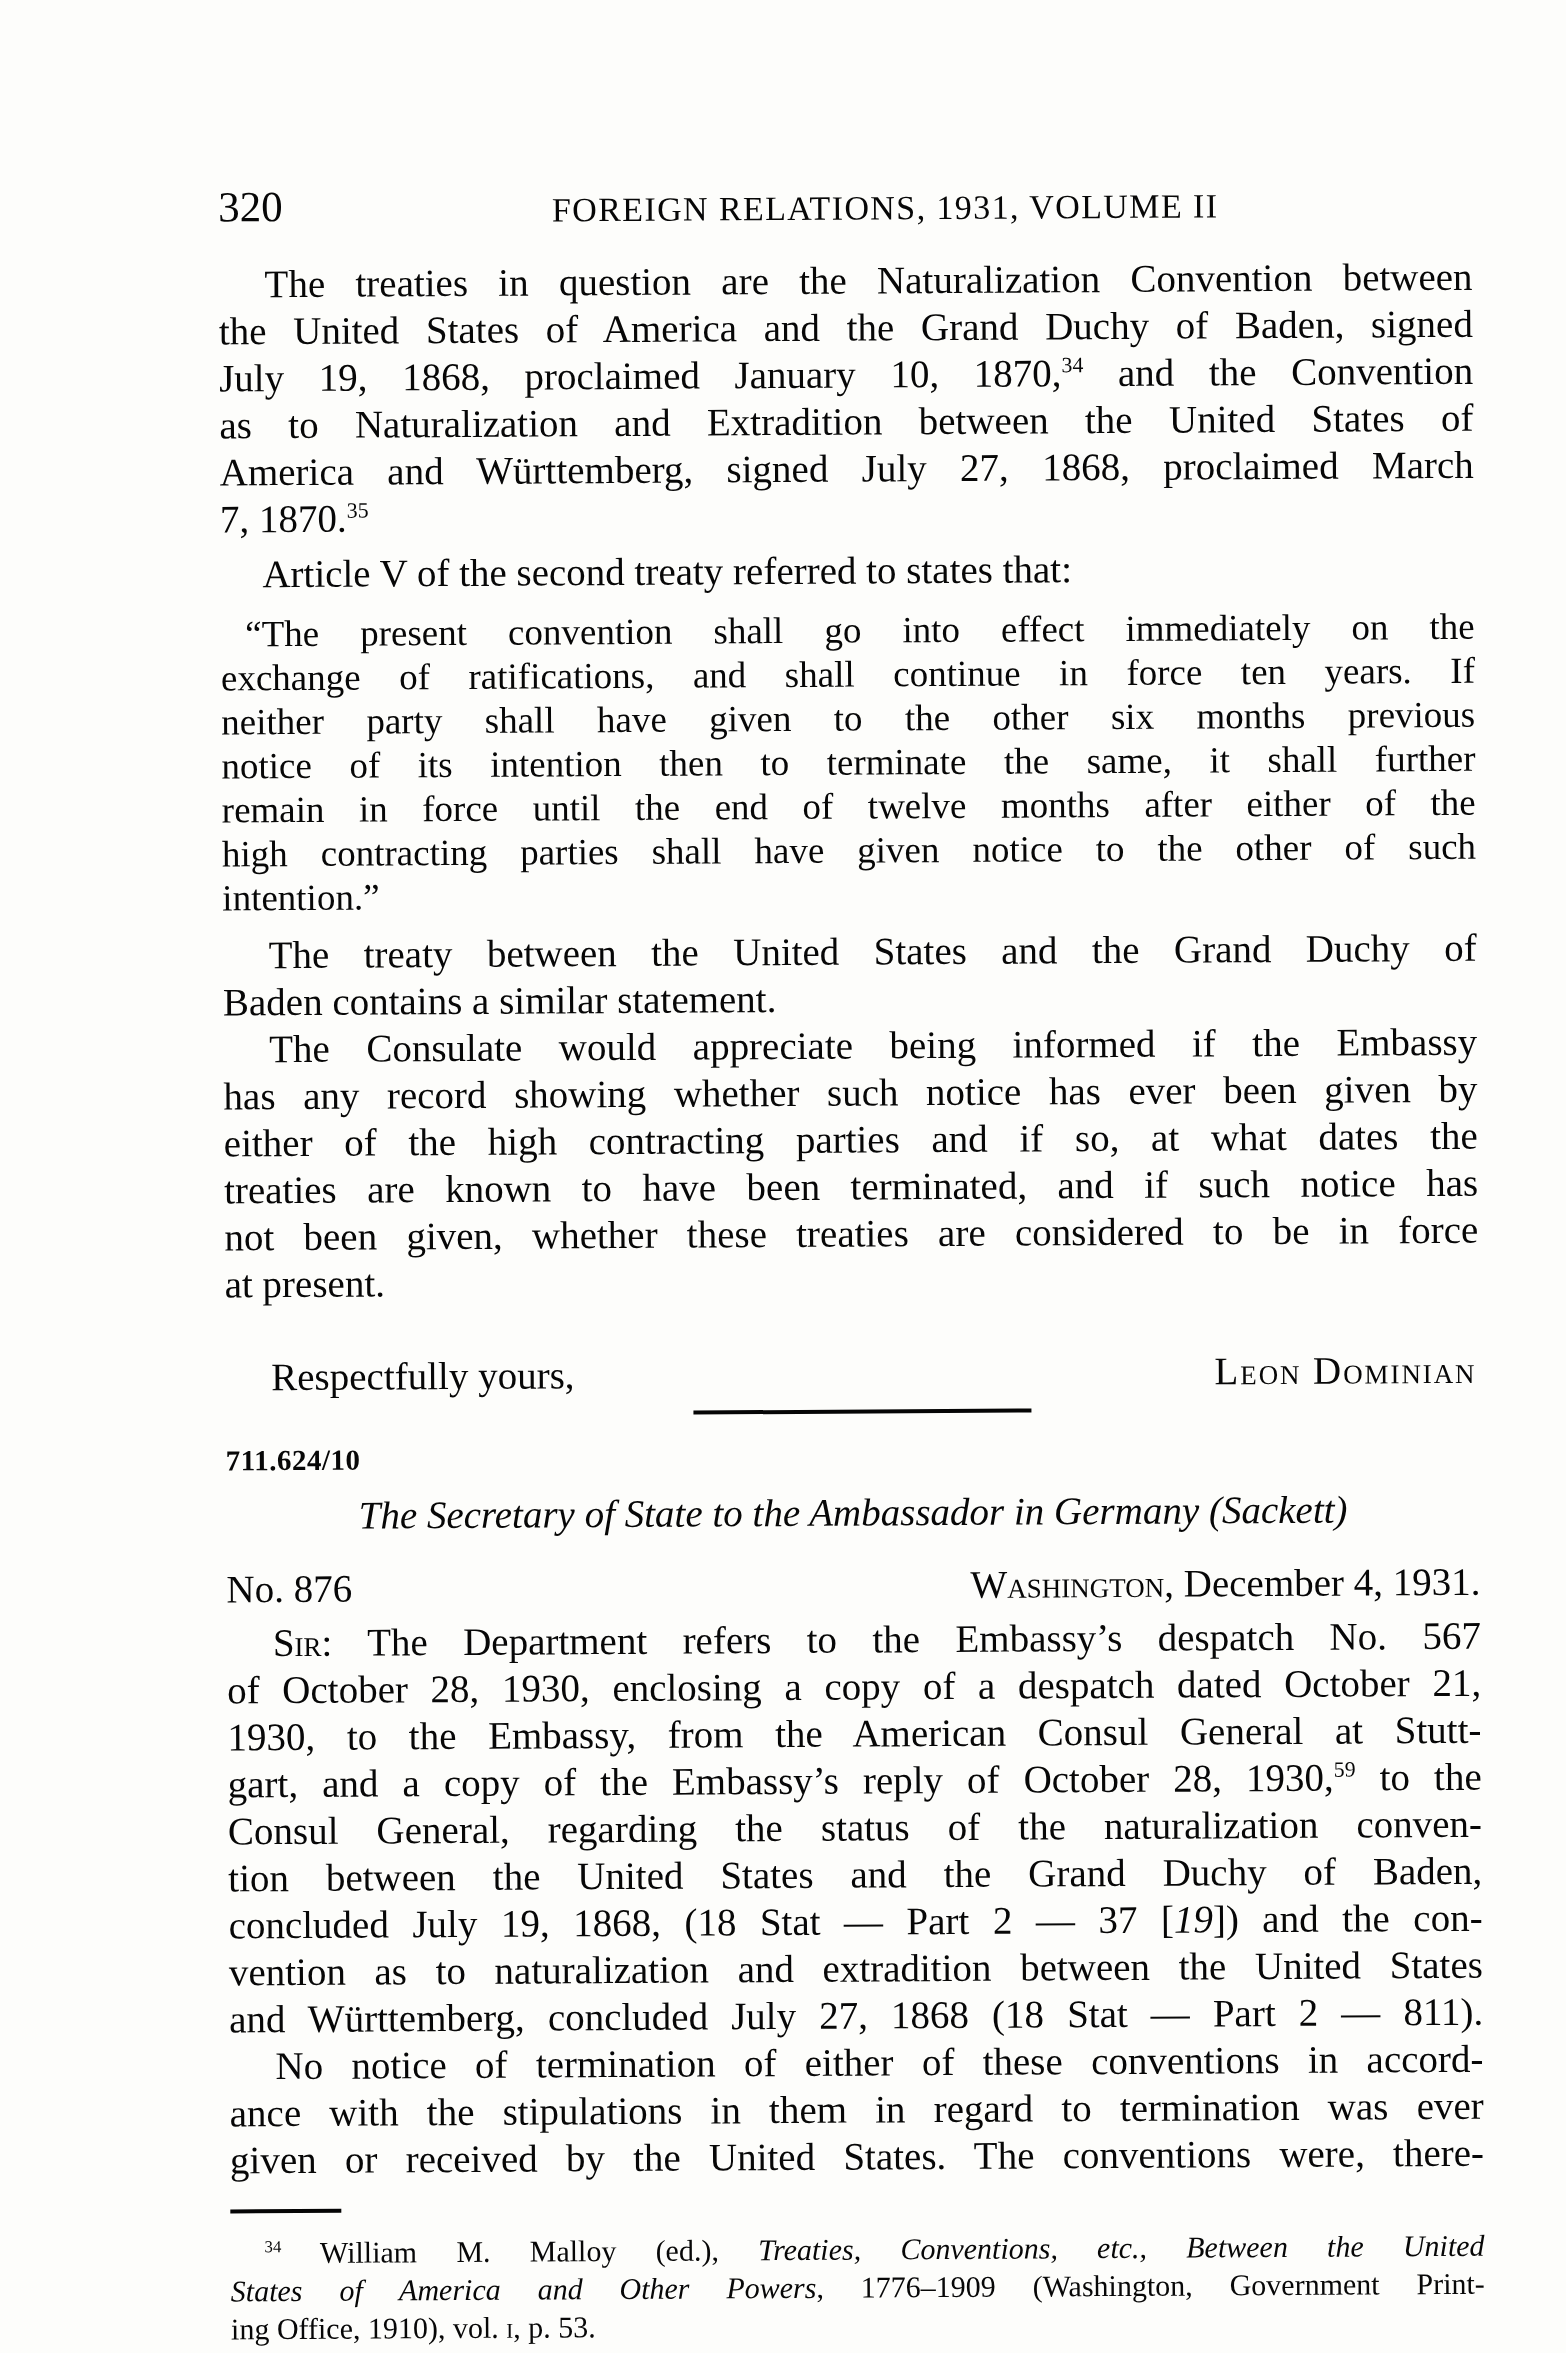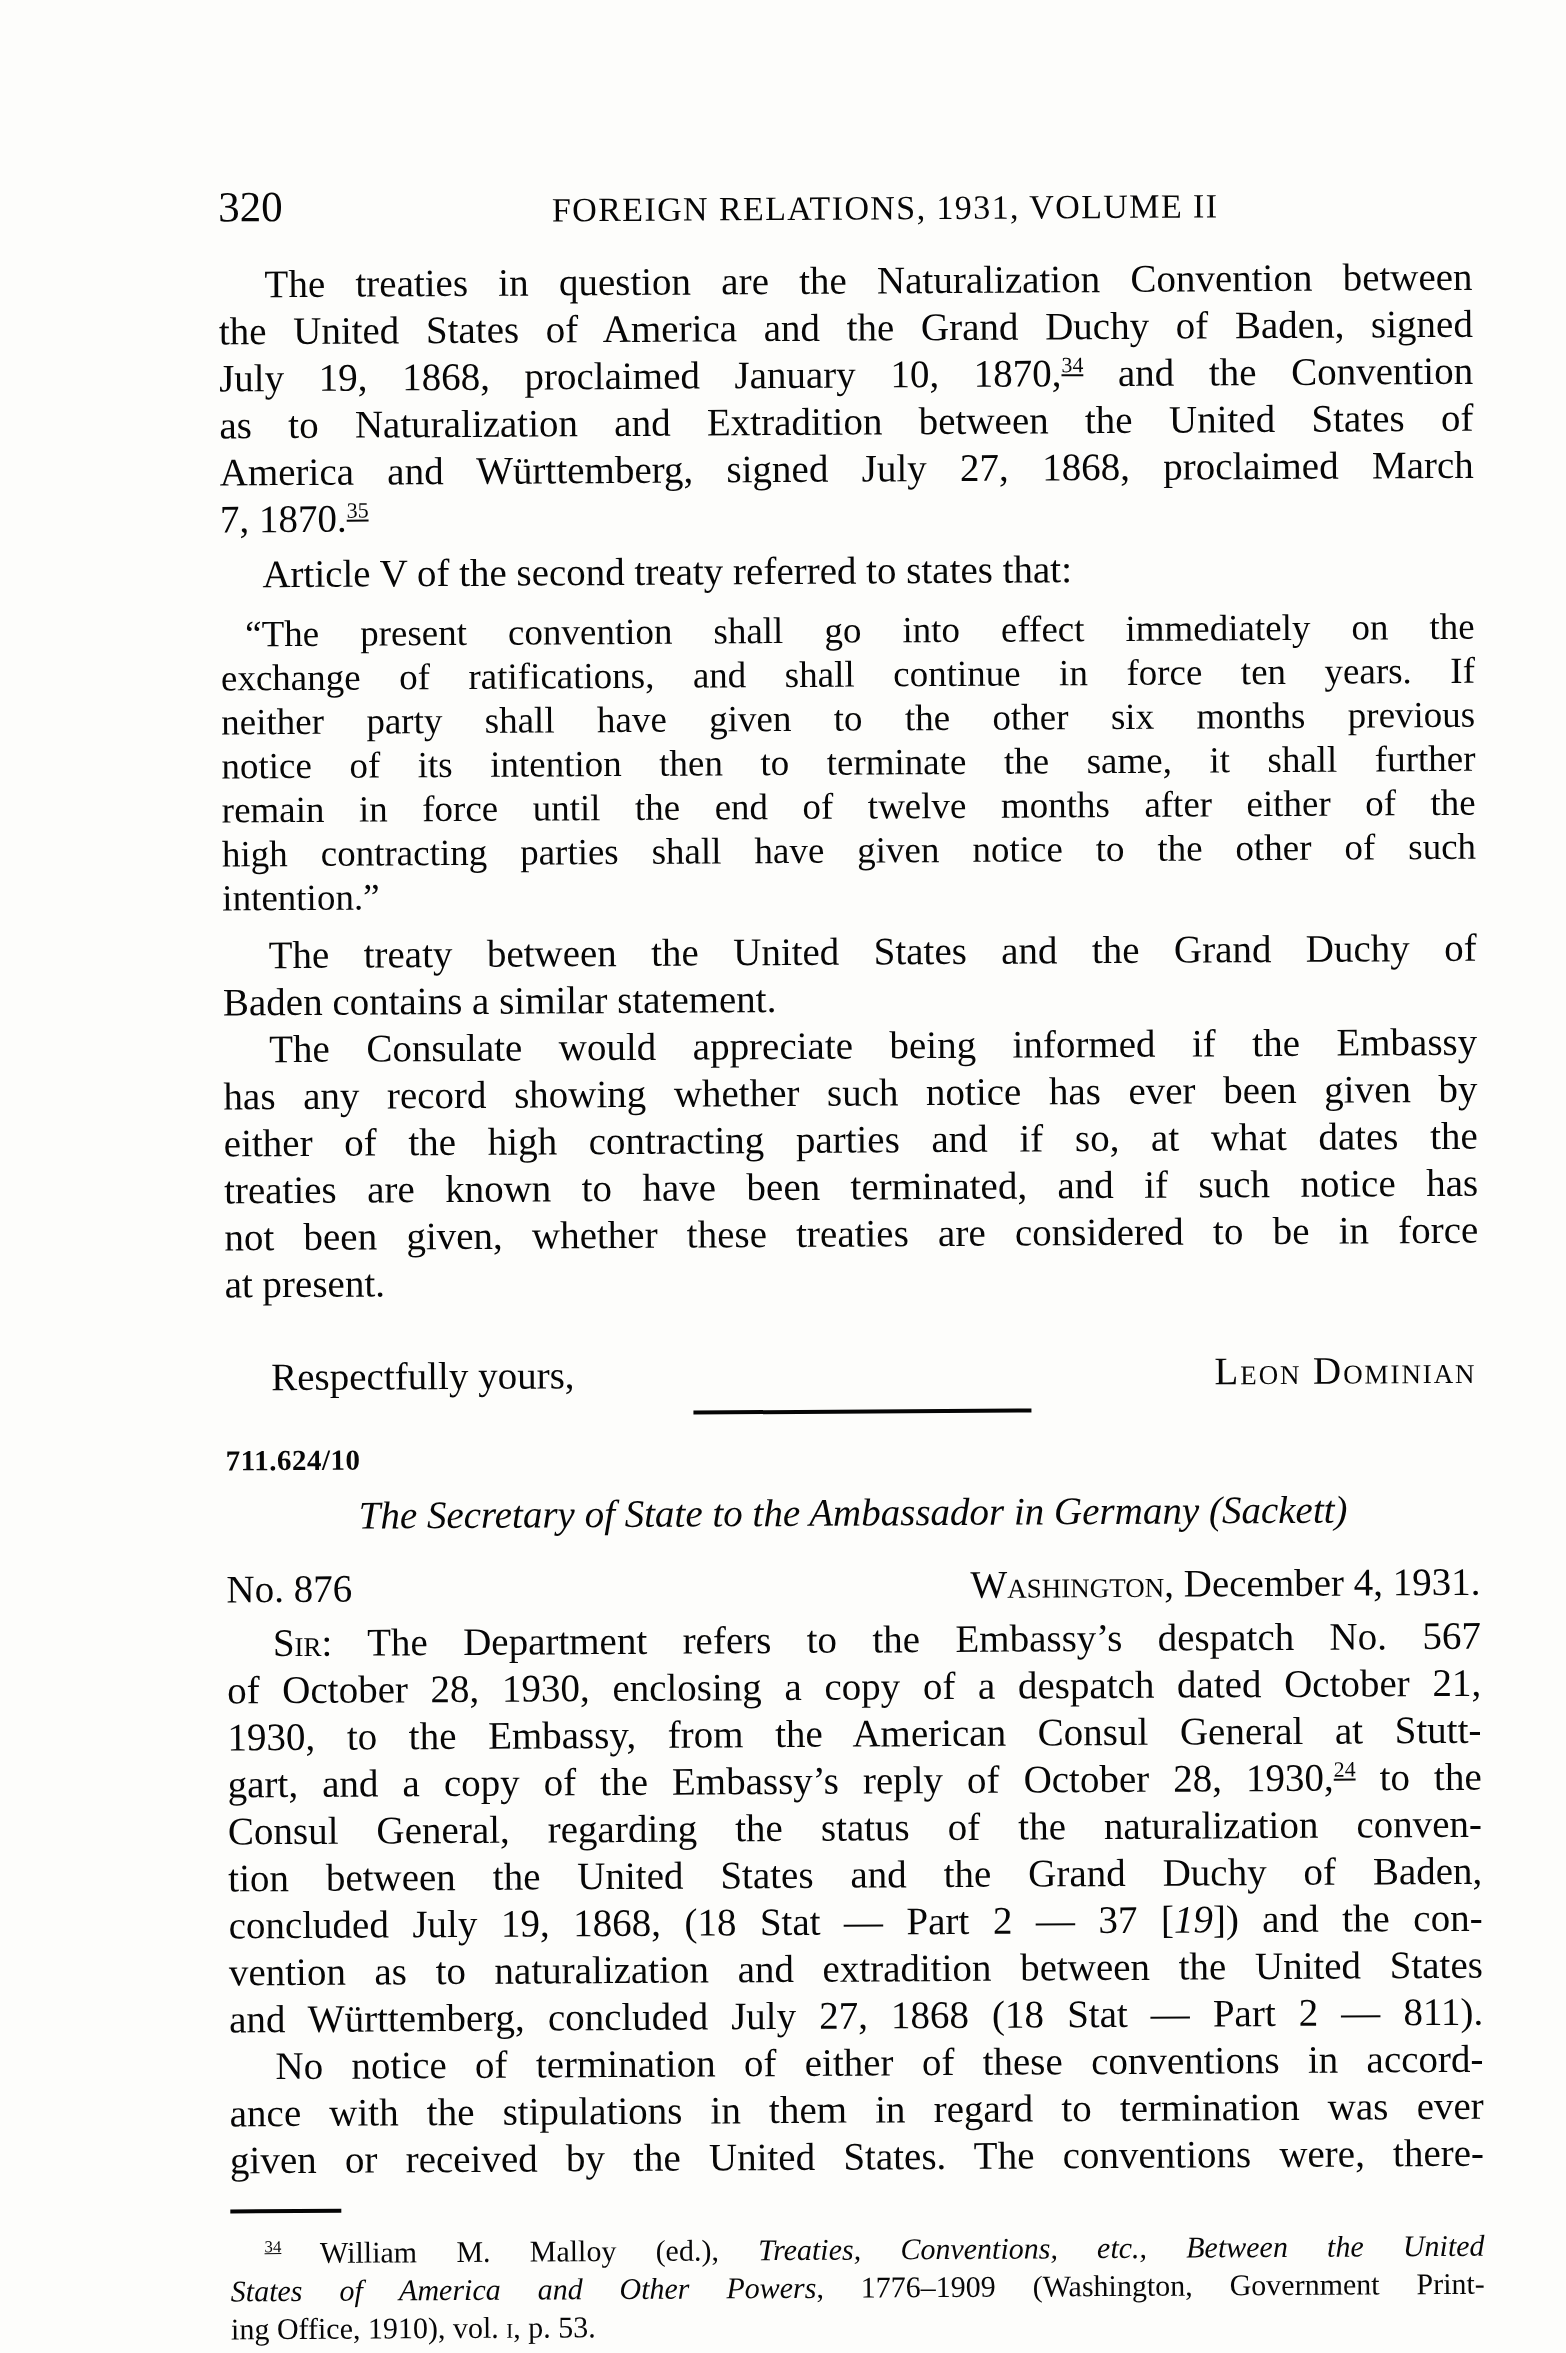--- a/index.html
+++ b/index.html
@@ -8,21 +8,21 @@
         font-family:"Liberation Serif", serif;transform:rotate(-0.35deg);}
   .blk{position:absolute;left:224px;width:1254px;}
   .body-text{font-size:39px;line-height:47px;}
   .quote-text{font-size:37px;line-height:44px;}
   .fn-text{font-size:30px;line-height:38px;}
   .line{text-align:left;}
   .line.j{text-align:justify;text-align-last:justify;}
   .ind-body > .line:first-child{padding-left:46px;}
   .ind-quote > .line:first-child{padding-left:24.5px;}
   .ind-fn > .line:first-child{padding-left:34px;}
-  sup{font-size:56%;vertical-align:super;line-height:0;letter-spacing:0;text-decoration:underline;}
+  sup{font-size:56%;vertical-align:super;line-height:0;letter-spacing:0;}
   .sc{font-variant:small-caps;}
   em{font-style:italic;}
   .pageno{left:224px;top:180px;width:188px;font-size:43px;line-height:47px;}
   .runtitle{left:264px;top:185px;width:1254px;text-align:center;
             font-size:34px;line-height:47px;letter-spacing:1.4px;}
   .sigrow{display:flex;justify-content:space-between;align-items:baseline;}
   .closing{padding-left:46px;}
   .signature{letter-spacing:1.9px;padding-right:2.8px;}
   .rule{position:absolute;background:#050505;}
   .fileno{font-size:29px;line-height:34px;font-weight:bold;letter-spacing:0.5px;}
@@ -87,21 +87,21 @@
 
   <div class="blk body-text daterow" style="top:1562px">
     <span>No. 876</span>
     <span><span class="sc">Washington</span>, December 4, 1931.</span>
   </div>
 
   <div class="blk body-text ind-body" style="top:1616px">
       <div class="line j"><span class="sc">Sir</span>:  The Department refers to the Embassy’s despatch No. 567</div>
       <div class="line j">of October 28, 1930, enclosing a copy of a despatch dated October 21,</div>
       <div class="line j">1930, to the Embassy, from the American Consul General at Stutt-</div>
-      <div class="line j">gart, and a copy of the Embassy’s reply of October 28, 1930,<sup>24</sup> to the</div>
+      <div class="line j">gart, and a copy of the Embassy’s reply of October 28, 1930,<sup>59</sup> to the</div>
       <div class="line j">Consul General, regarding the status of the naturalization conven-</div>
       <div class="line j">tion between the United States and the Grand Duchy of Baden,</div>
       <div class="line j">concluded July 19, 1868, (18 Stat — Part 2 — 37 [<em>19</em>]) and the con-</div>
       <div class="line j">vention as to naturalization and extradition between the United States</div>
       <div class="line j">and Württemberg, concluded July 27, 1868 (18 Stat — Part 2 — 811).</div>
     </div>
 
   <div class="blk body-text ind-body" style="top:2039px">
       <div class="line j">No notice of termination of either of these conventions in accord-</div>
       <div class="line j">ance with the stipulations in them in regard to termination was ever</div>

